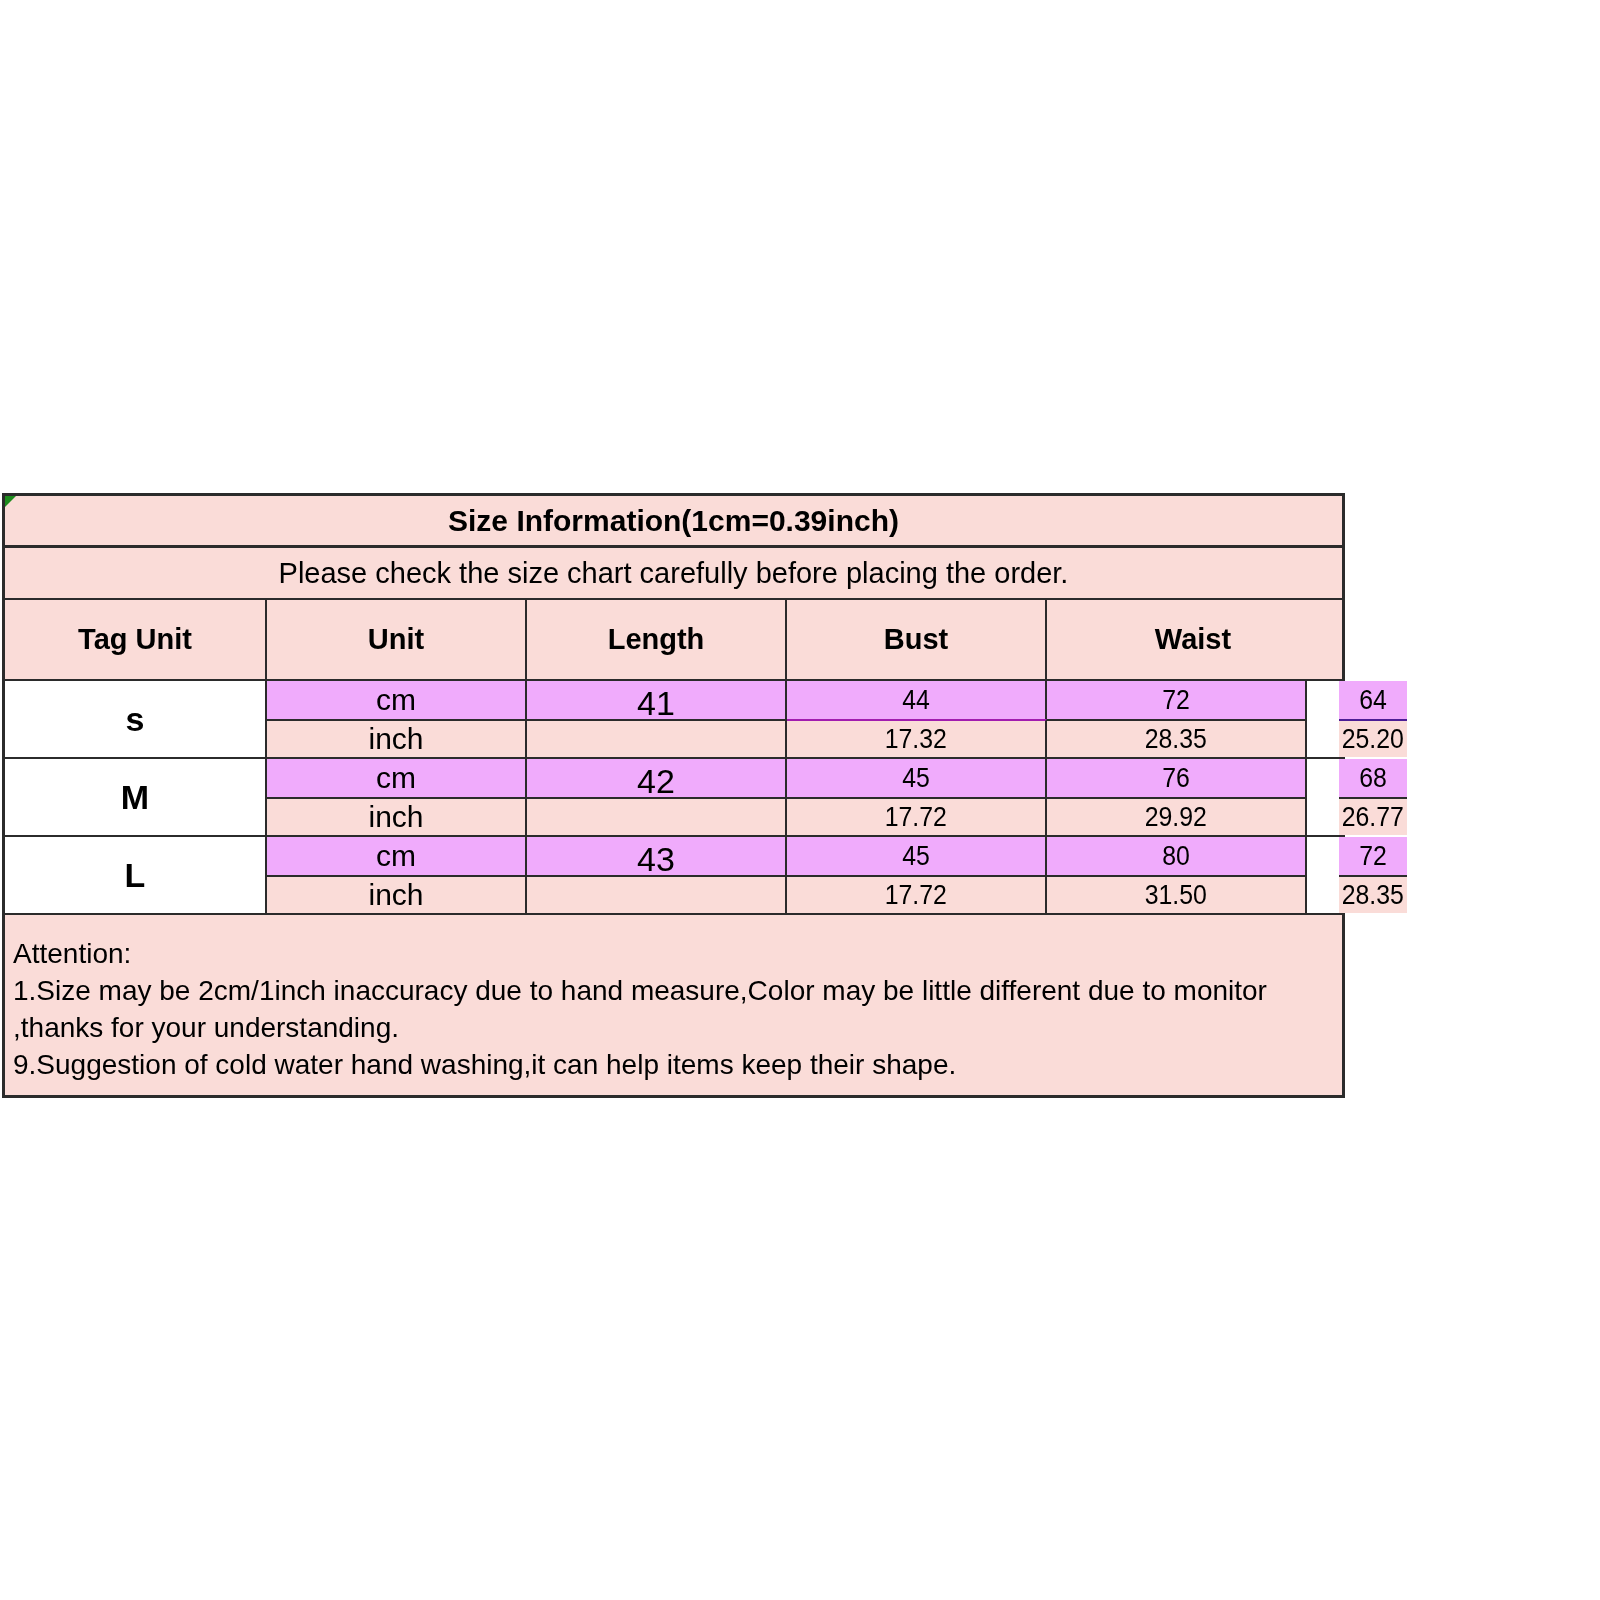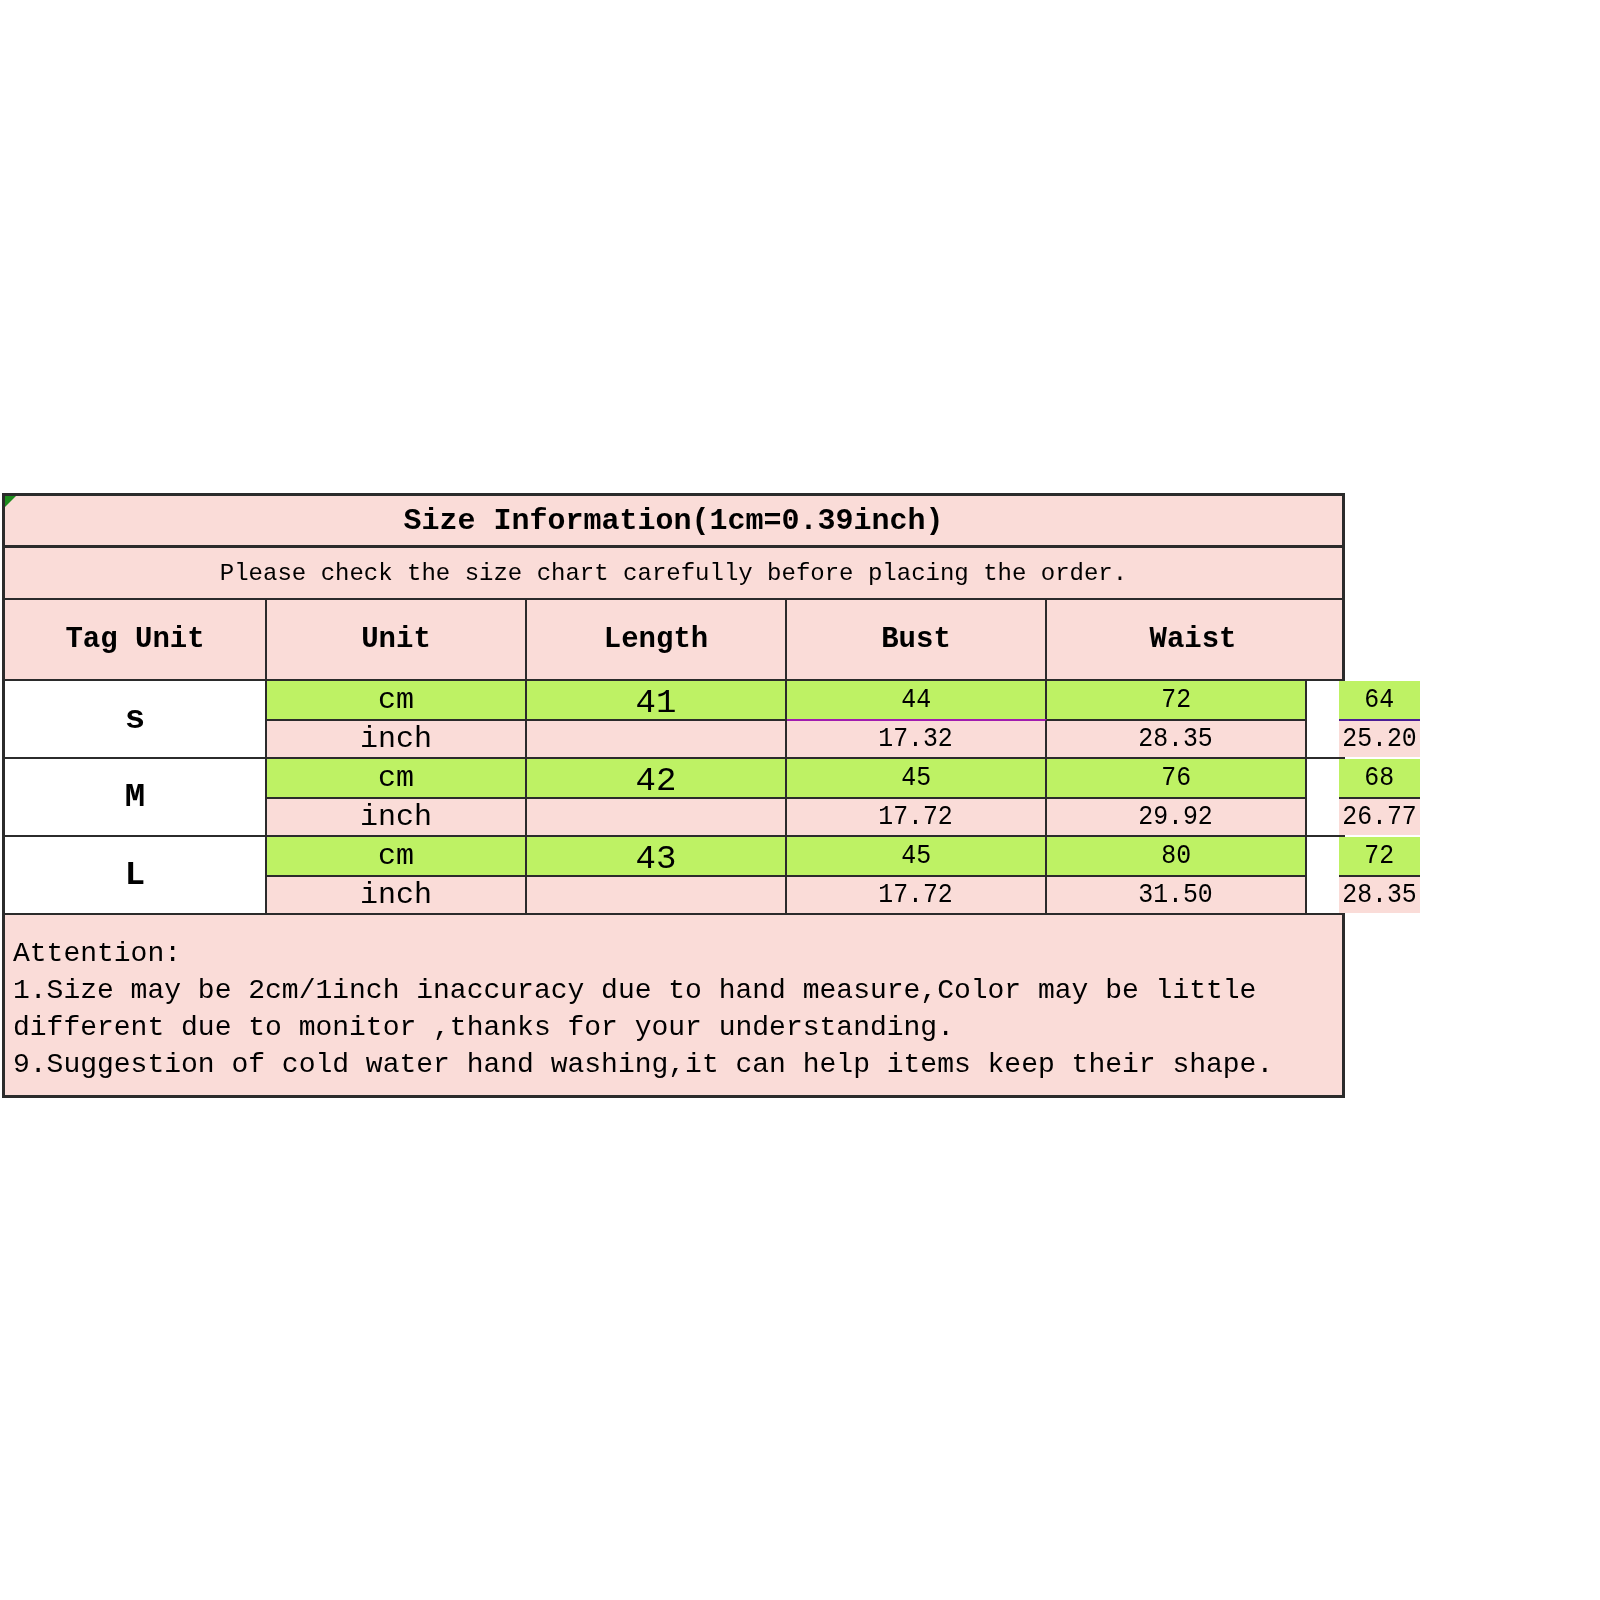--- a/index.html
+++ b/index.html
@@ -10,42 +10,41 @@
     color: #000000;
     position: relative;
   }
   .size-table {
     position: absolute;
     left: 2px; top: 493px;
     width: 1343px;
     box-sizing: border-box;
     border: 3px solid #2b2b2b;
     background: #ffffff;
-    font-family: Liberation Mono, monospace;
   }
   .green-corner {
     position: absolute; left: 0; top: 0;
     width: 0; height: 0;
     border-top: 11px solid #1e8c1e;
     border-right: 11px solid transparent;
     z-index: 5;
   }
   .pink { background: #fadcd8; }
-  .white { background: #bef264; }
+  .white { background: #f0abfc; }
 
   .title-row {
     height: 49px;
     display: flex; align-items: center; justify-content: center;
     font-size: 30px; font-weight: bold;
     border-bottom: 3px solid #2b2b2b;
   }
   .subtitle-row {
     height: 50px;
     display: flex; align-items: center; justify-content: center;
-    font-size: 24px;
+    font-size: 29px;
     border-bottom: 2px solid #2b2b2b;
   }
   .grid6 {
     display: grid;
     grid-template-columns: 262px 260px 260px 260px 260px 1fr;
   }
   .header-row {
     height: 79px;
     border-bottom: 2px solid #2b2b2b;
   }

